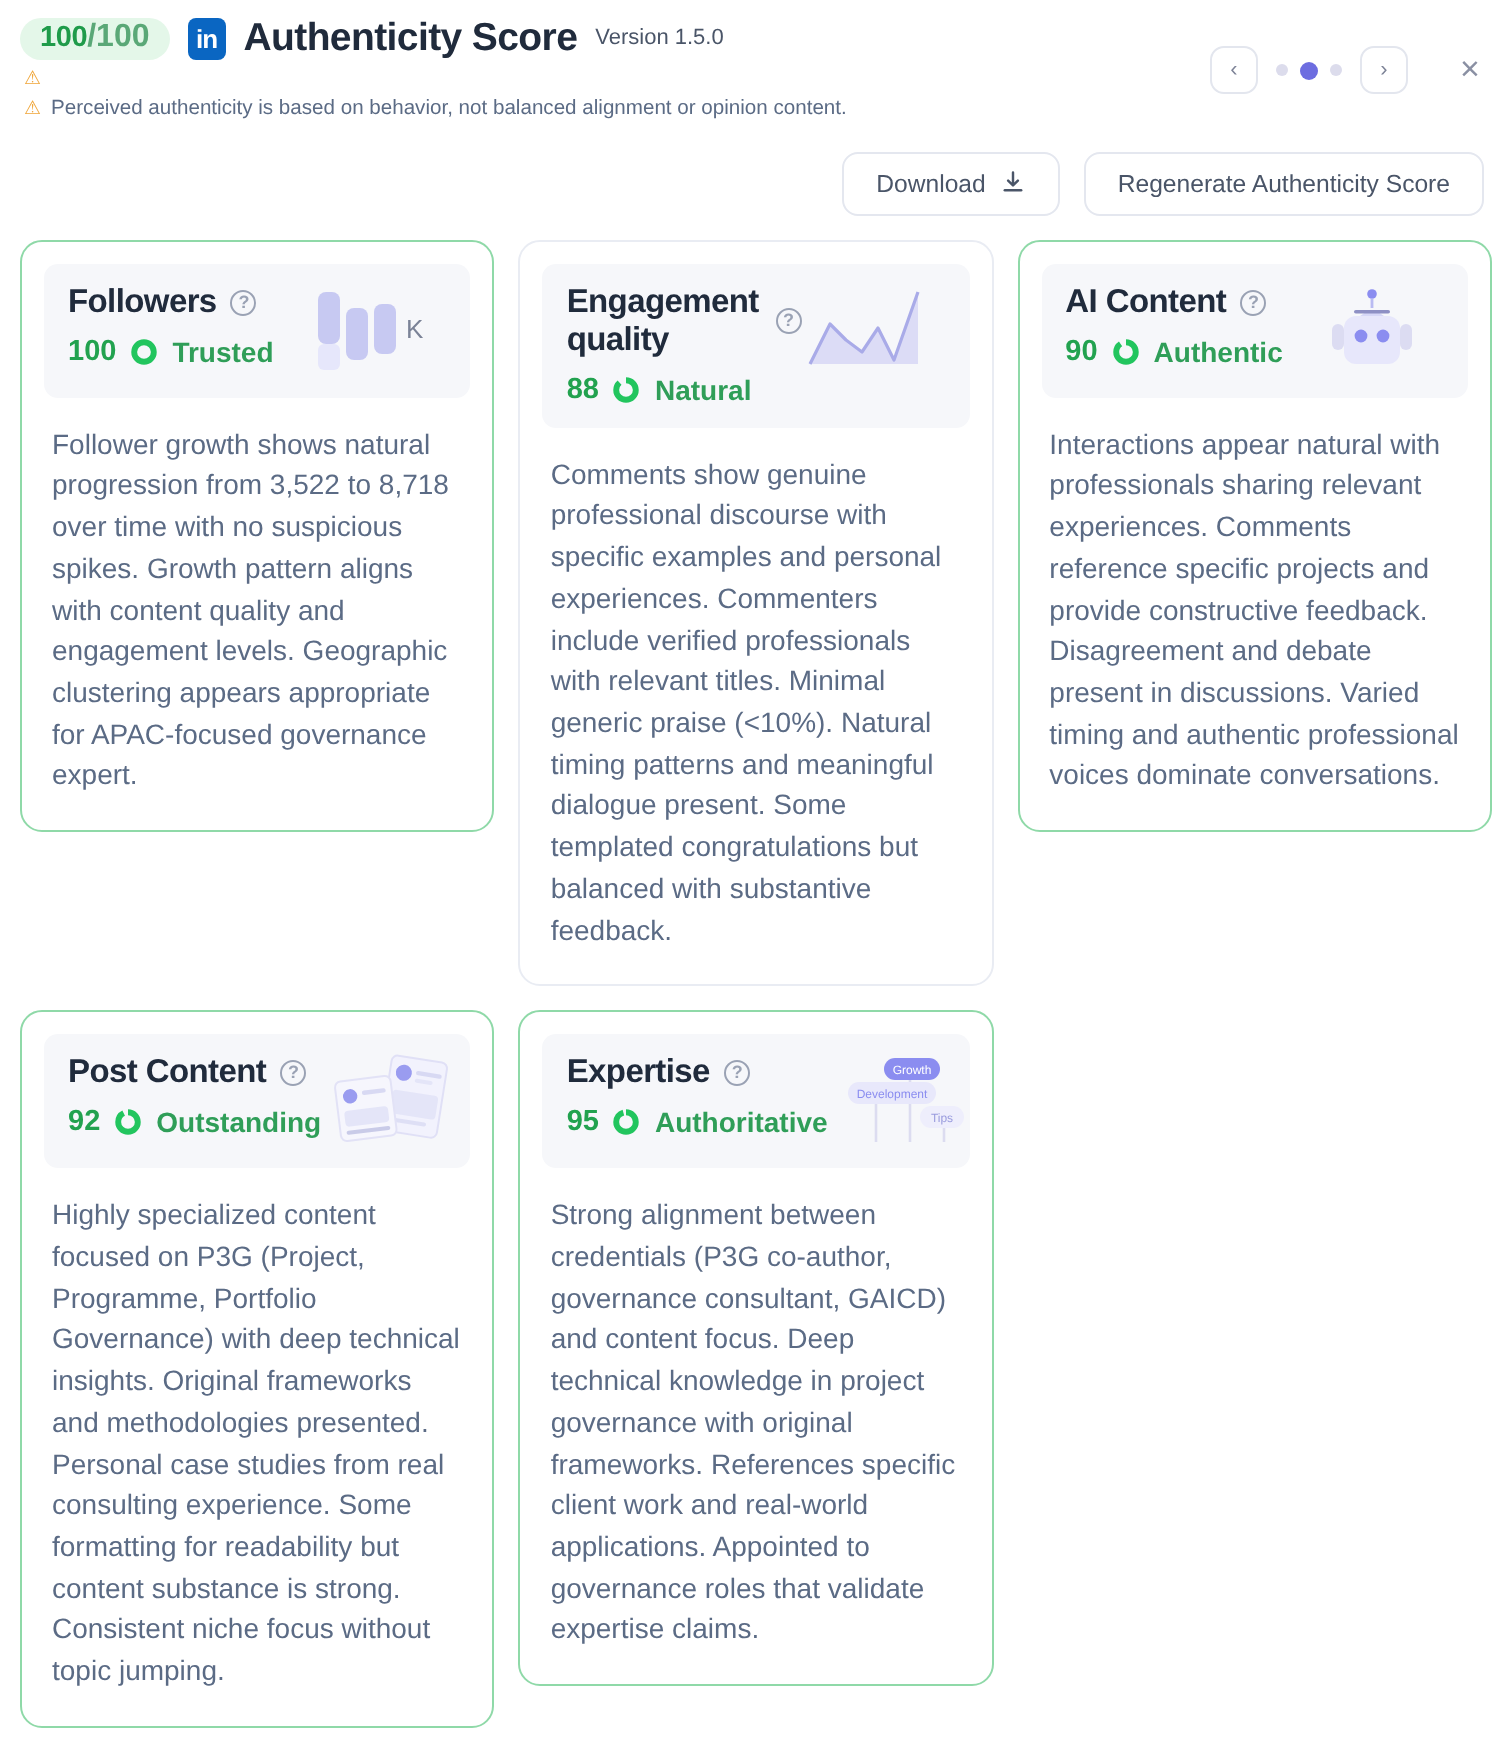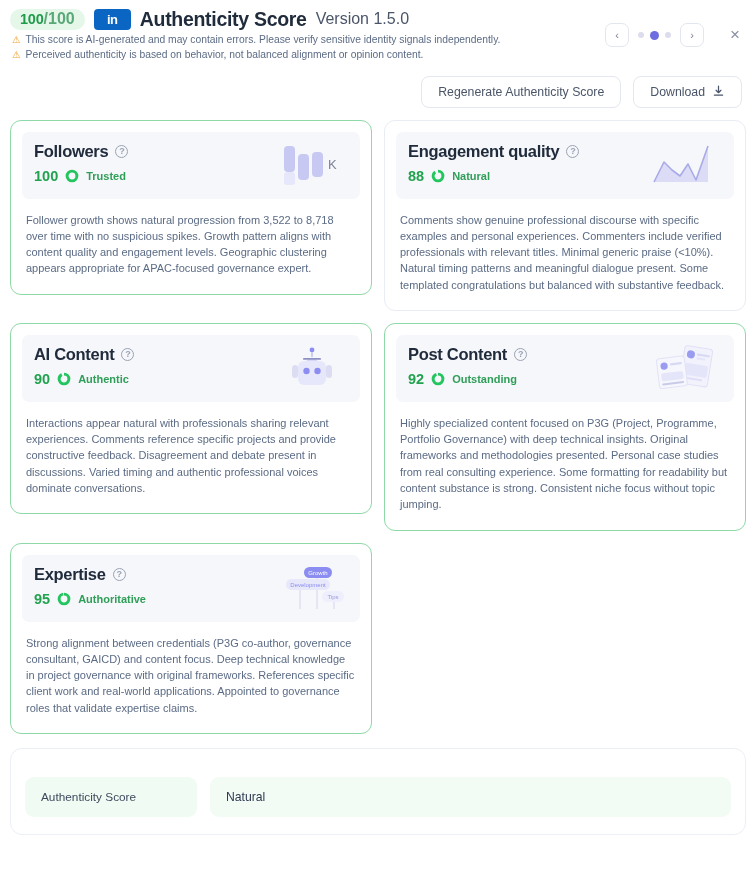--- a/index.html
+++ b/index.html
@@ -37,39 +37,39 @@
     font-weight: 600;
     color: #1f9b4a;
     letter-spacing: -0.2px;
   }
   .score-pill .sub {
     font-size: 16px;
     font-weight: 600;
     color: #5aa877;
   }
   .li-icon {
-    width: 37px; height: 21px;
+    width: 19px; height: 21px;
     background: #0a66c2;
     border-radius: 4px;
     display: flex; align-items: center; justify-content: center;
     color: #fff;
     font-size: 13px;
     font-weight: 700;
     letter-spacing: -0.5px;
     font-family: "Liberation Sans", sans-serif;
   }
   .page-title {
     font-size: 19.5px;
     font-weight: 700;
     color: #202b3c;
     letter-spacing: -0.3px;
     white-space: nowrap;
   }
   .version {
-    font-size: 16px;
+    font-size: 11px;
     color: #4a5568;
     font-weight: 400;
     white-space: nowrap;
   }
   .subtitle {
     font-size: 10.3px;
     color: #5b6b85;
     margin-top: 3px;
     padding-left: 2px;
   }
@@ -135,21 +135,21 @@
     display: flex;
     align-items: center;
     gap: 7px;
     cursor: pointer;
     font-family: "Liberation Sans", sans-serif;
   }
 
   
   .grid {
     display: grid;
-    grid-template-columns: 1fr 1fr;
+    grid-template-columns: 1fr 1fr 1fr;
     gap: 12px;
     padding: 12px 10px 0 10px;
     align-items: start;
   }
   .card {
     border: 1px solid #8fd9a8;
     border-radius: 11px;
     background: #fff;
     overflow: hidden;
     padding: 11px;
@@ -181,23 +181,23 @@
     font-size: 9px;
     color: #9aa2b4;
     display: flex; align-items: center; justify-content: center;
     line-height: 1;
     cursor: pointer;
     flex: none;
   }
   .score-row { display: flex; align-items: center; gap: 7px; }
   .score-num { font-size: 14.5px; font-weight: 600; color: #22a24f; }
   .ring { width: 14px; height: 14px; flex: none; }
-  .score-label { font-size: 11px; font-weight: 600; color: #2f9e58; }
+  .score-label { font-size: 14px; font-weight: 600; color: #2f9e58; }
   .card-body {
-    font-size: 11px;
+    font-size: 14px;
     line-height: 1.48;
     color: #5b6b85;
     padding: 13px 4px 6px 4px;
   }
   .icon-art { width: 72px; height: 46px; flex: none; }
 
   
   .verdict {
     margin: 14px 10px 0 10px;
     border: 1px solid #eceff5;
@@ -238,49 +238,48 @@
       <span class="sub">/100</span>
     </div>
     <div class="li-icon">in</div>
     <div class="page-title">Authenticity Score</div>
     <div class="version">Version 1.5.0</div>
   </div>
 
 
   <div class="warn-line">
     <span class="warn-ico">⚠</span>
-    <span>This score is AI-generated and may contain errors. Please verify sensitive identity signals independently.</span>
   </div>
   <div class="warn-line">
     <span class="warn-ico">⚠</span>
     <span>Perceived authenticity is based on behavior, not balanced alignment or opinion content.</span>
   </div>
 
   <div class="pager">
     <div class="pg-btn">‹</div>
     <div class="dots">
       <span class="dot"></span>
       <span class="dot active"></span>
       <span class="dot"></span>
     </div>
     <div class="pg-btn">›</div>
   </div>
   <div class="close-x">×</div>
 </div>
 
 <div class="actions">
   <div class="act-btn">
-    <span>Regenerate Authenticity Score</span>
-  </div>
-  <div class="act-btn">
     <span>Download</span>
     <svg class="dl-ico" width="13" height="13" viewBox="0 0 16 16">
       <path d="M8 1.5v7.5M5 6.5 8 9.5l3-3" stroke="#4a5568" stroke-width="1.5" fill="none" stroke-linecap="round" stroke-linejoin="round"></path>
       <path d="M3 12.5h10" stroke="#4a5568" stroke-width="1.6" stroke-linecap="round"></path>
     </svg>
+  </div>
+  <div class="act-btn">
+    <span>Regenerate Authenticity Score</span>
   </div>
 </div>
 
 <div class="grid">
 
   <div class="card">
     <div class="card-head">
       <div class="card-head-left">
         <div class="card-title">
           <span>Followers</span>

